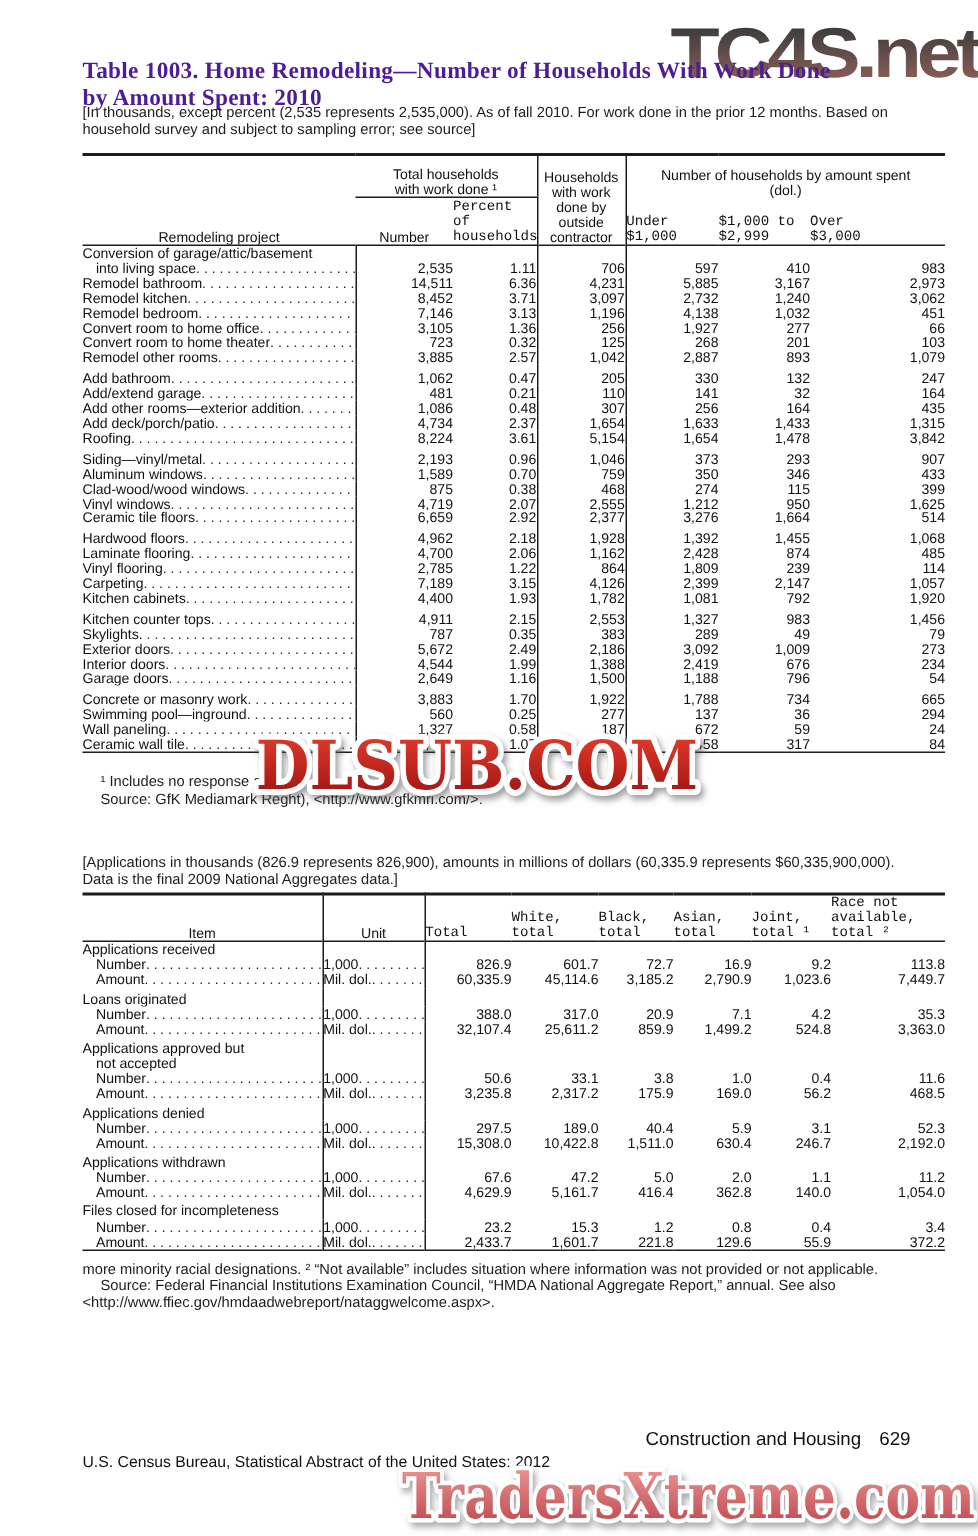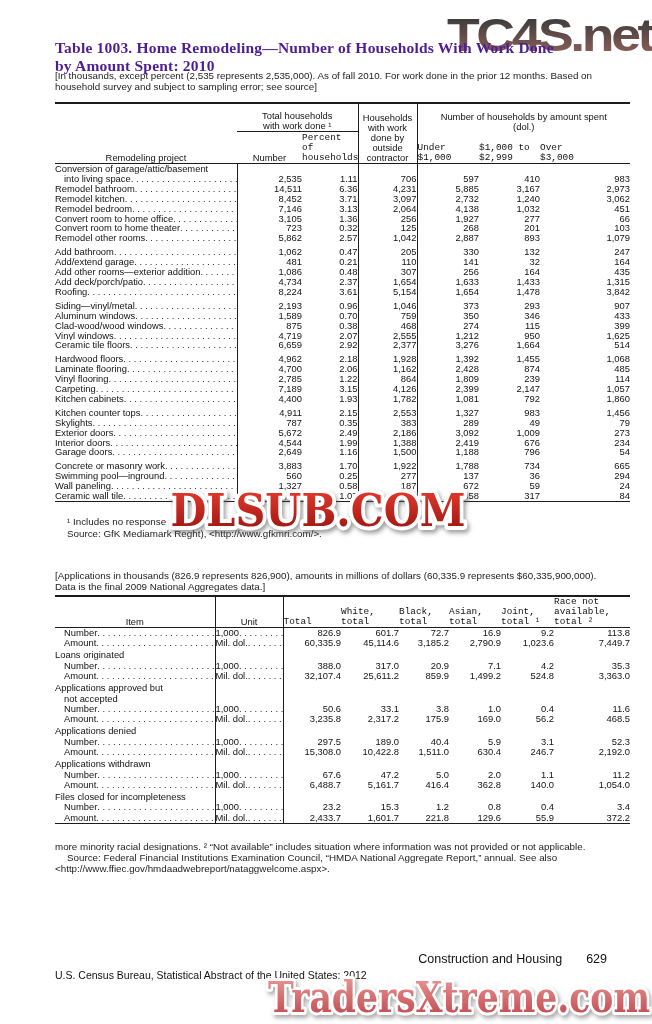--- a/index.html
+++ b/index.html
@@ -53,21 +53,21 @@
   .ind{padding-left:9px;}
   .stubcell{padding-right:3px;}
 
   
   .foot{font-size:9.8px;line-height:12.2px;color:#1c1c1c;}
   .foot .fline.find{text-indent:12px;}
   .srcline{display:flex;justify-content:flex-start;}
 
   
   #footer-right{font-size:12.5px;color:#111;text-align:right;}
-  #footer-right .pg{margin-left:24px;}
+  #footer-right .pg{margin-left:12px;}
   #footer-credit{font-size:10.5px;color:#111;}
 
   svg{overflow:visible;}
   .wm{pointer-events:none;}
 </style>
 </head>
 <body>
 
 <div id="page">
 
@@ -181,21 +181,21 @@
         </tr>
         <tr>
           <td class="stubcell">
             <div class="leader">
               <span class="lab">Remodel bedroom</span>
               <span class="dots"></span>
             </div>
           </td>
           <td class="num pr2 vl">7,146</td>
           <td class="num pr3">3.13</td>
-          <td class="num pr4 vl">2,064</td>
+          <td class="num pr4 vl">1,196</td>
           <td class="num pr2 vl">4,138</td>
           <td class="num pr2">1,032</td>
           <td class="num pr25">451</td>
         </tr>
         <tr>
           <td class="stubcell">
             <div class="leader">
               <span class="lab">Convert room to home office</span>
               <span class="dots"></span>
             </div>
@@ -221,21 +221,21 @@
           <td class="num pr2">201</td>
           <td class="num pr25">103</td>
         </tr>
         <tr>
           <td class="stubcell">
             <div class="leader">
               <span class="lab">Remodel other rooms</span>
               <span class="dots"></span>
             </div>
           </td>
-          <td class="num pr2 vl">5,862</td>
+          <td class="num pr2 vl">3,885</td>
           <td class="num pr3">2.57</td>
           <td class="num pr4 vl">1,042</td>
           <td class="num pr2 vl">2,887</td>
           <td class="num pr2">893</td>
           <td class="num pr25">1,079</td>
         </tr>
         <tr class="gap">
           <td class="stubcell">
             <div class="leader">
               <span class="lab">Add bathroom</span>
@@ -436,21 +436,21 @@
             <div class="leader">
               <span class="lab">Kitchen cabinets</span>
               <span class="dots"></span>
             </div>
           </td>
           <td class="num pr2 vl">4,400</td>
           <td class="num pr3">1.93</td>
           <td class="num pr4 vl">1,782</td>
           <td class="num pr2 vl">1,081</td>
           <td class="num pr2">792</td>
-          <td class="num pr25">1,860</td>
+          <td class="num pr25">1,920</td>
         </tr>
         <tr class="gap">
           <td class="stubcell">
             <div class="leader">
               <span class="lab">Kitchen counter tops</span>
               <span class="dots"></span>
             </div>
           </td>
           <td class="num pr2 vl">4,911</td>
           <td class="num pr3">2.15</td>
@@ -622,20 +622,34 @@
           <th class="rt pre pr2">Joint,
 total ¹</th>
           <th class="rt pre pr24">Race not
 available,
 total ²</th>
         </tr>
     </thead>
     <tbody id="t1004-body">
         <tr>
           <td class="stubcell">
+            <div class="leader">
+              <span class="lab">Applications received</span>
+            </div>
+          </td>
+          <td class="vl"></td>
+          <td class="num vl pr3"></td>
+          <td class="num pr2"></td>
+          <td class="num pr2"></td>
+          <td class="num pr2"></td>
+          <td class="num pr2"></td>
+          <td class="num pr24"></td>
+        </tr>
+        <tr>
+          <td class="stubcell">
             <div class="leader ind">
               <span class="lab">Number</span>
               <span class="dots"></span>
             </div>
           </td>
           <td class="vl stubcell">
             <div class="leader">
               <span class="lab">1,000</span>
               <span class="dots"></span>
             </div>
@@ -883,21 +897,21 @@
               <span class="lab">Amount</span>
               <span class="dots"></span>
             </div>
           </td>
           <td class="vl stubcell">
             <div class="leader">
               <span class="lab">Mil. dol.</span>
               <span class="dots"></span>
             </div>
           </td>
-          <td class="num vl pr3">6,488.7</td>
+          <td class="num vl pr3">4,629.9</td>
           <td class="num pr2">5,161.7</td>
           <td class="num pr2">416.4</td>
           <td class="num pr2">362.8</td>
           <td class="num pr2">140.0</td>
           <td class="num pr24">1,054.0</td>
         </tr>
         <tr class="gap2">
           <td class="stubcell">
             <div class="leader">
               <span class="lab">Files closed for incompleteness</span>

